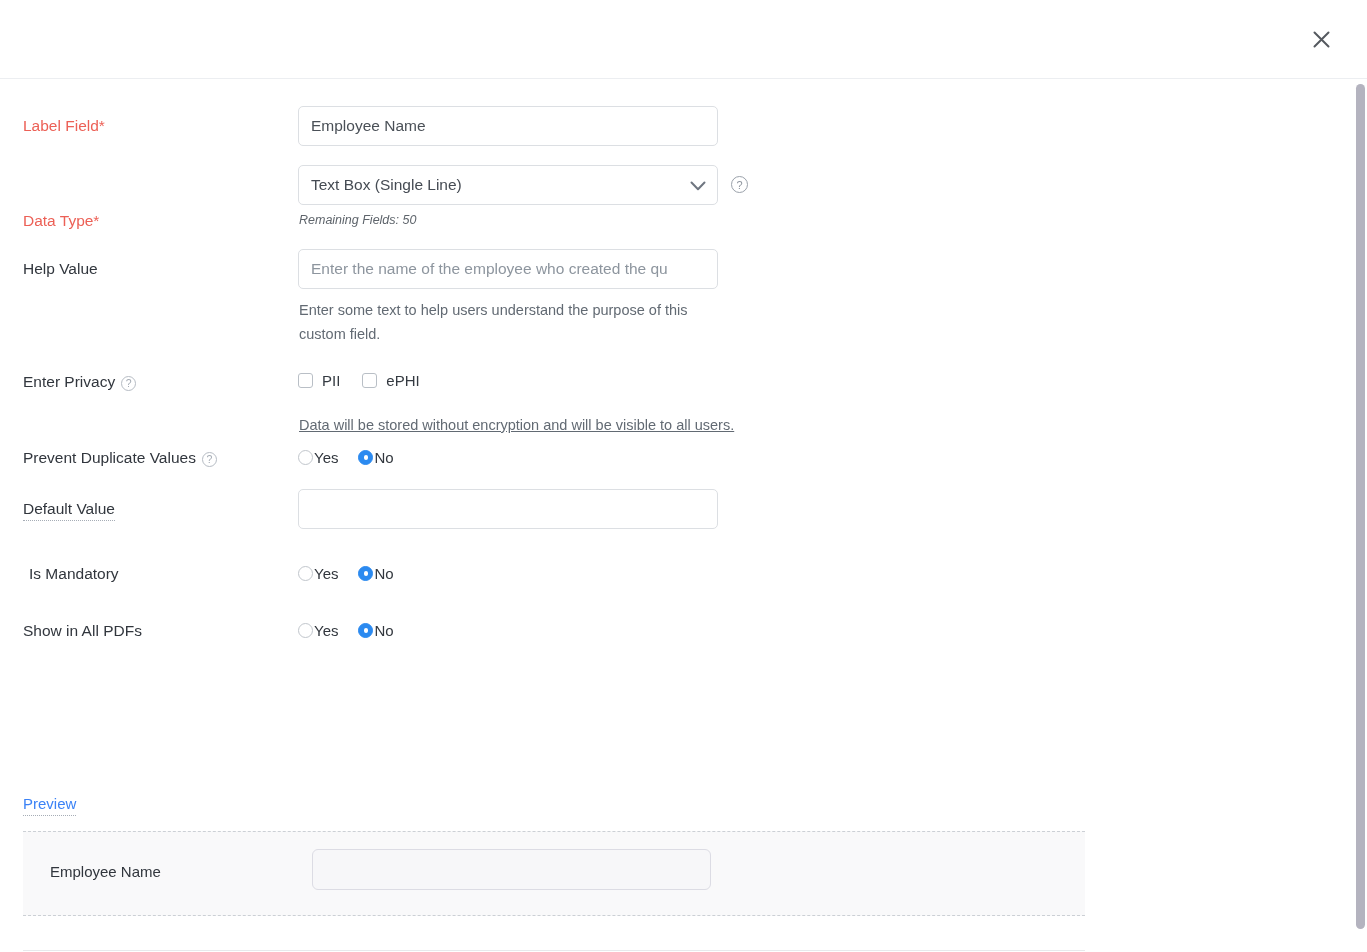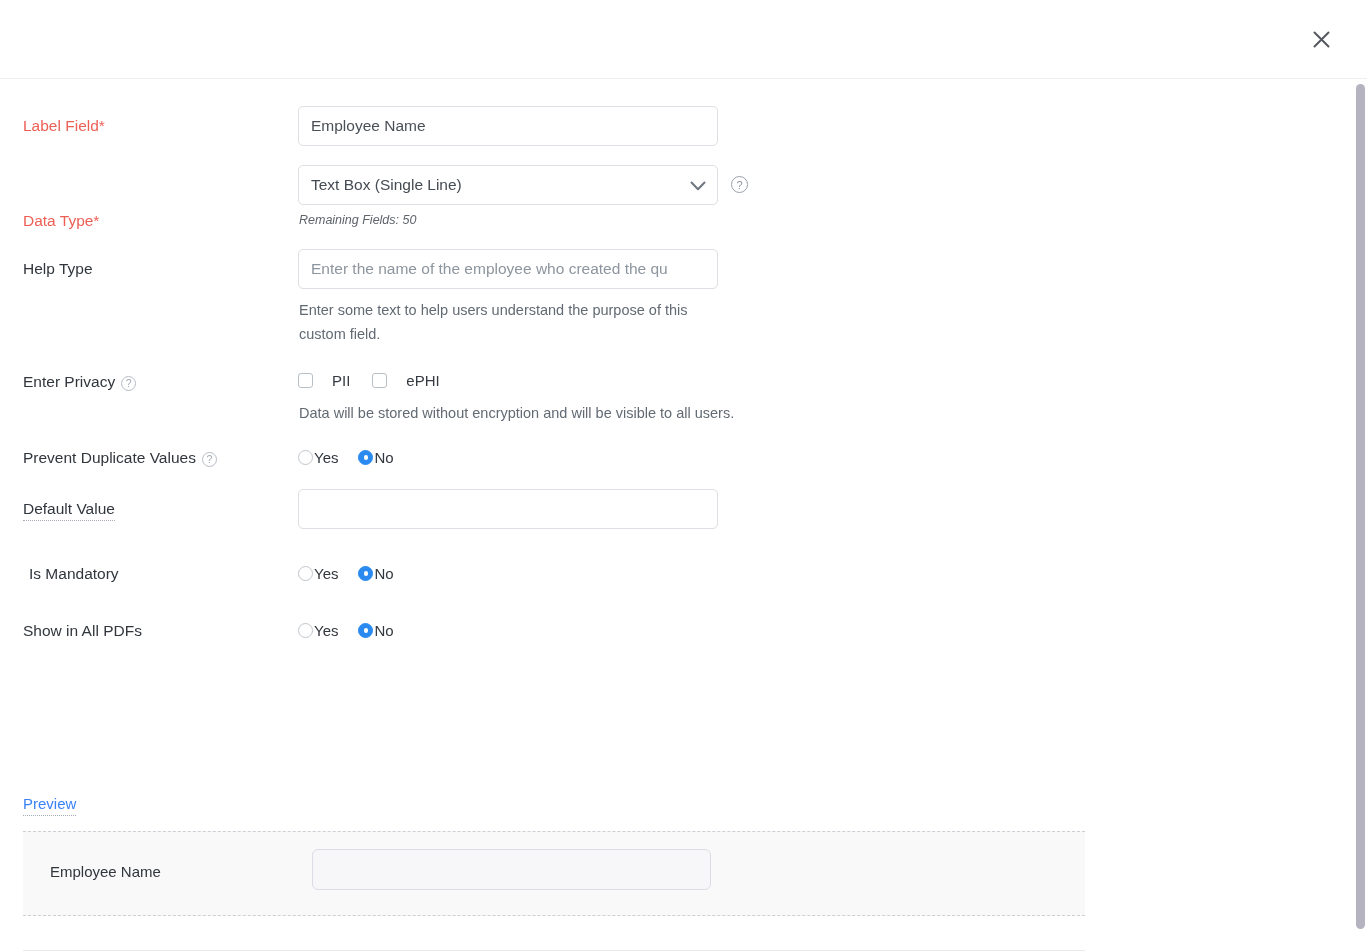--- a/index.html
+++ b/index.html
@@ -169,21 +169,21 @@
     left: 299px;
     width: 410px;
     font-size: 14.5px;
     line-height: 24px;
     color: #626a73;
   }
   .hint-wide { width: 700px; }
 
   
   .cbgroup { position: absolute; left: 298px; display: flex; align-items: center; gap: 22px; }
-  .cbitem { display: flex; align-items: center; gap: 19px; cursor: pointer; }
+  .cbitem { display: flex; align-items: center; gap: 9px; cursor: pointer; }
   .cbox {
     width: 15px; height: 15px;
     border: 1.4px solid #b9bfc6;
     border-radius: 3px;
     background: #fff;
   }
   .cblabel { font-size: 15px; color: #343a41; }
 
   
   .rgroup { position: absolute; left: 298px; display: flex; align-items: center; gap: 20px; }
@@ -289,21 +289,21 @@
               </svg>
             </span>
           </div>
         </div>
         <div class="help-circle" style="top:11px;">?</div>
         <div class="subnote" style="top:48px;font-style:italic;">Remaining Fields: 50</div>
       </div>
 
       <div class="row" style="top:170px;">
         <div class="lbl" style="top:11px;">
-          <span class="lbl-text">Help Type</span>
+          <span class="lbl-text">Help Value</span>
         </div>
         <div class="field" style="top:0px;border-radius:14px;">
           <input class="txtinput" type="text" placeholder="Enter the name of the employee who created the qu" style="">
         </div>
         <div class="hint" style="top:49px;">Enter some text to help users understand the purpose of this custom field.</div>
       </div>
 
       <div class="row" style="top:286px;">
         <div class="lbl" style="top:8px;">
           <span class="lbl-text">Enter Privacy</span>
@@ -312,21 +312,21 @@
         <div class="cbgroup" style="top:7px;">
           <div class="cbitem">
             <span class="cbox"></span>
             <span class="cblabel">PII</span>
           </div>
           <div class="cbitem">
             <span class="cbox"></span>
             <span class="cblabel">ePHI</span>
           </div>
         </div>
-        <div class="hint hint-wide" style="top:36px;">Data will be stored without encryption and will be visible to all users.</div>
+        <div class="hint hint-wide" style="top:48px;text-decoration:underline;">Data will be stored without encryption and will be visible to all users.</div>
       </div>
 
       <div class="row" style="top:362px;">
         <div class="lbl" style="top:8px;">
           <span class="lbl-text">Prevent Duplicate Values</span>
           <span class="qmark">?</span>
         </div>
         <div class="rgroup" style="top:8px;">
           <div class="ritem">
             <span class="radio"></span>

